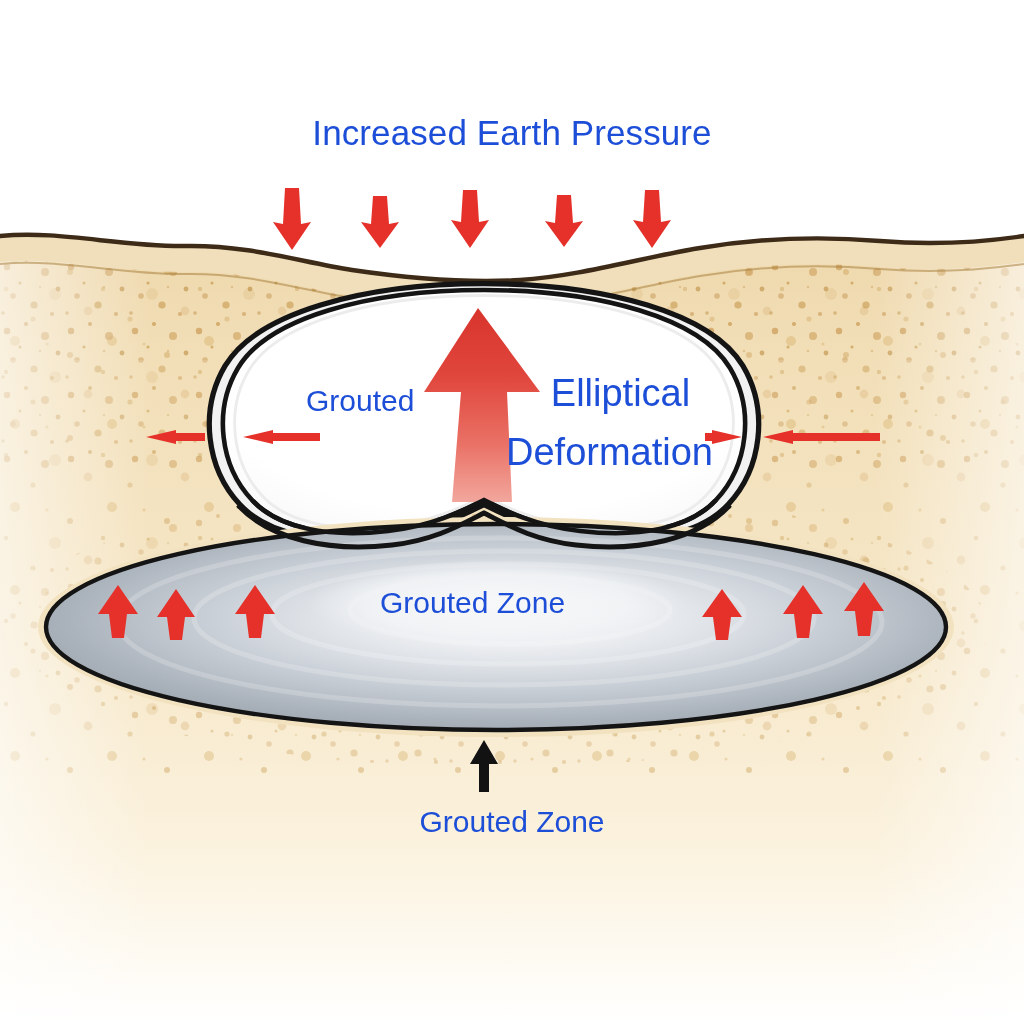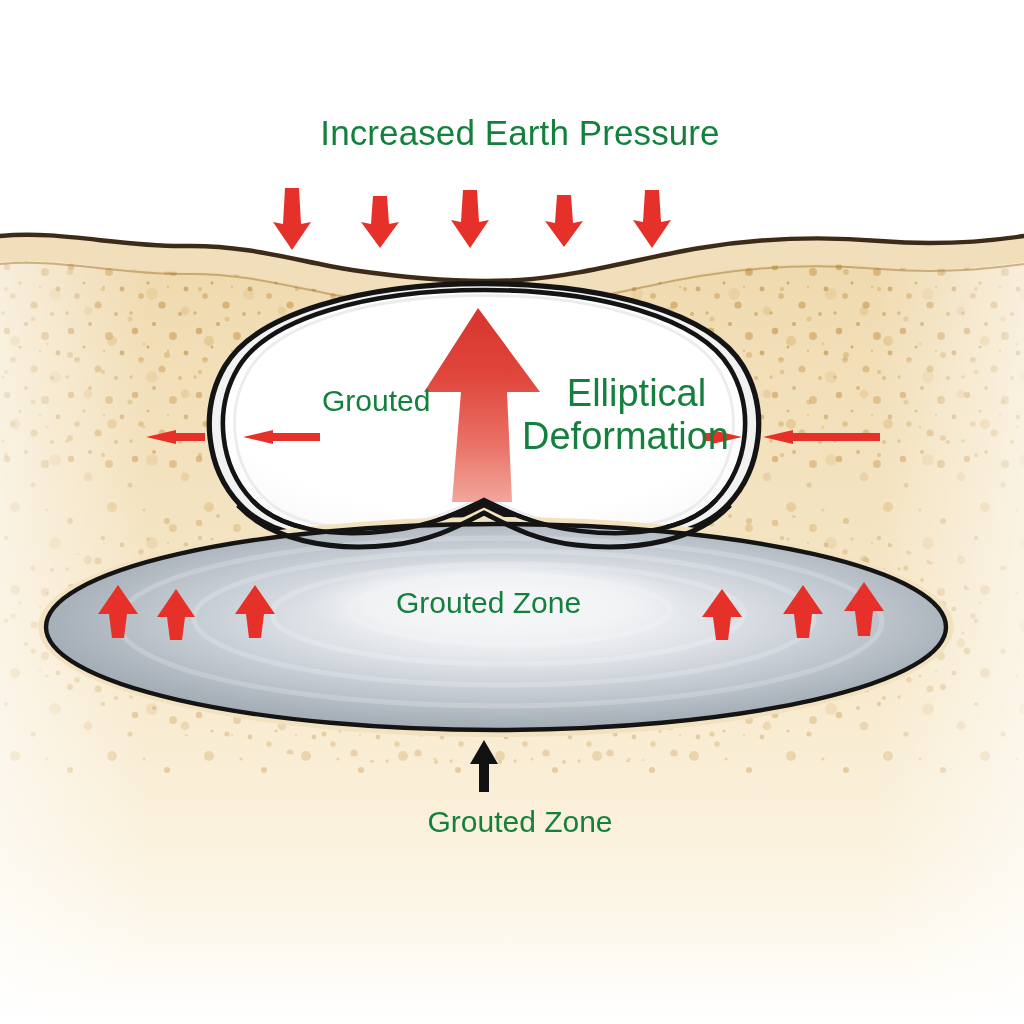--- a/index.html
+++ b/index.html
@@ -21,46 +21,45 @@
   }
   #scene {
     position: absolute;
     inset: 0;
     width: 1024px;
     height: 1024px;
     display: block;
   }
   .lbl {
     position: absolute;
-    color: #15803d;
+    color: #1d4ed8;
     font-family: "Liberation Sans", sans-serif;
     white-space: pre;
     line-height: 1.12;
     pointer-events: none;
-    padding-left: 16px;
   }
   #title-label {
     left: 0; right: 0;
     top: 113px;
     text-align: center;
     font-size: 35px;
     letter-spacing: 0.1px;
   }
   #uplift-label {
     left: 306px;
     top: 384px;
     font-size: 30px;
   }
   #ellipse-label {
     left: 528px;
     top: 372px;
     font-size: 38px;
     text-align: center;
   }
-  #ellipse-label .l2 { display: block; margin-left: -22px; }
+  #ellipse-label .l2 { display: block; margin-left: -22px; margin-top: 16px; }
   #grouted-inner-label {
     left: 380px;
     top: 586px;
     font-size: 30px;
   }
   #grouted-caption-label {
     left: 0; right: 0;
     top: 805px;
     text-align: center;
     font-size: 30px;

